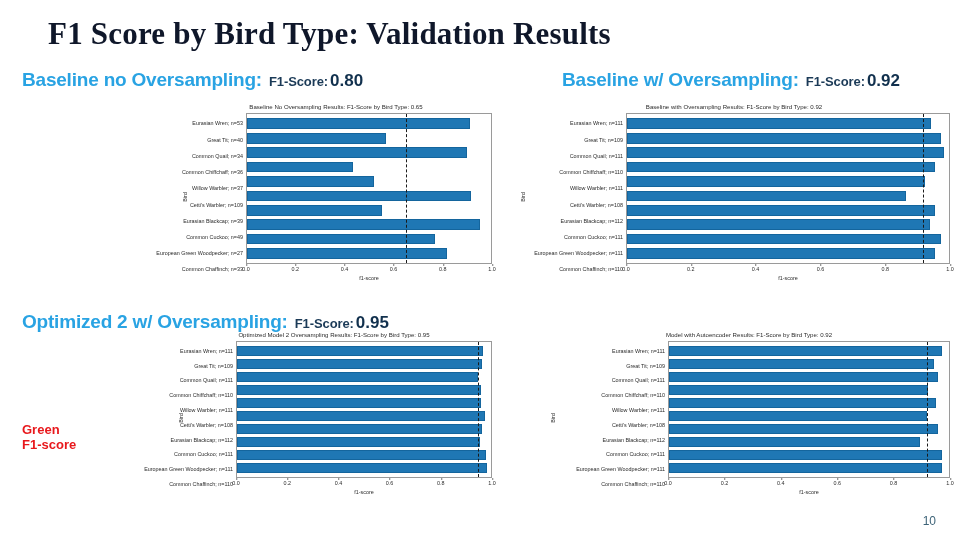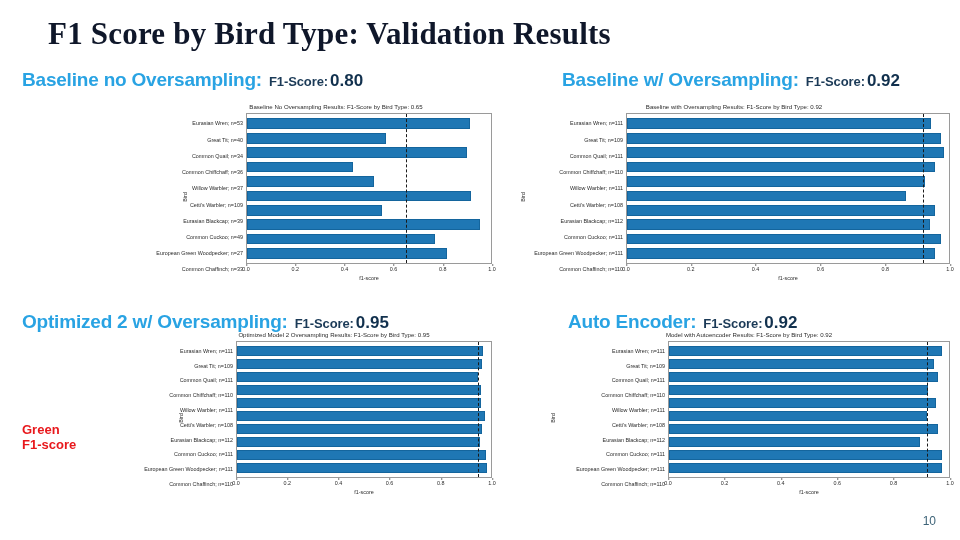--- a/index.html
+++ b/index.html
@@ -195,23 +195,20 @@
   </div>
 
   <div class="section-head" style="left:538px; top:70px;margin-left:24px;">
     <span class="sh-main">Baseline w/ Oversampling:</span><span class="sh-f1label">F1-Score:</span><span class="sh-f1value">0.92</span>
   </div>
 
   <div class="section-head" style="left:22px; top:312px;">
     <span class="sh-main">Optimized 2 w/ Oversampling:</span><span class="sh-f1label">F1-Score:</span><span class="sh-f1value">0.95</span>
   </div>
 
-  <div class="section-head" style="left:568px; top:312px;">
-    <span class="sh-main">Auto Encoder:</span><span class="sh-f1label">F1-Score:</span><span class="sh-f1value">0.92</span>
-  </div>
 
   <div id="best-note">
     <div>Green</div>
     <div>F1-score</div>
   </div>
 
   <div class="figure" id="fig0" style="left:180px; top:104px; width:312px; height:182px;">
       <div class="fig-title">Baseline No Oversampling Results: F1-Score by Bird Type: 0.65</div>
       <div class="fig-body" style="height: 168px;">
         <div class="ylabel">

